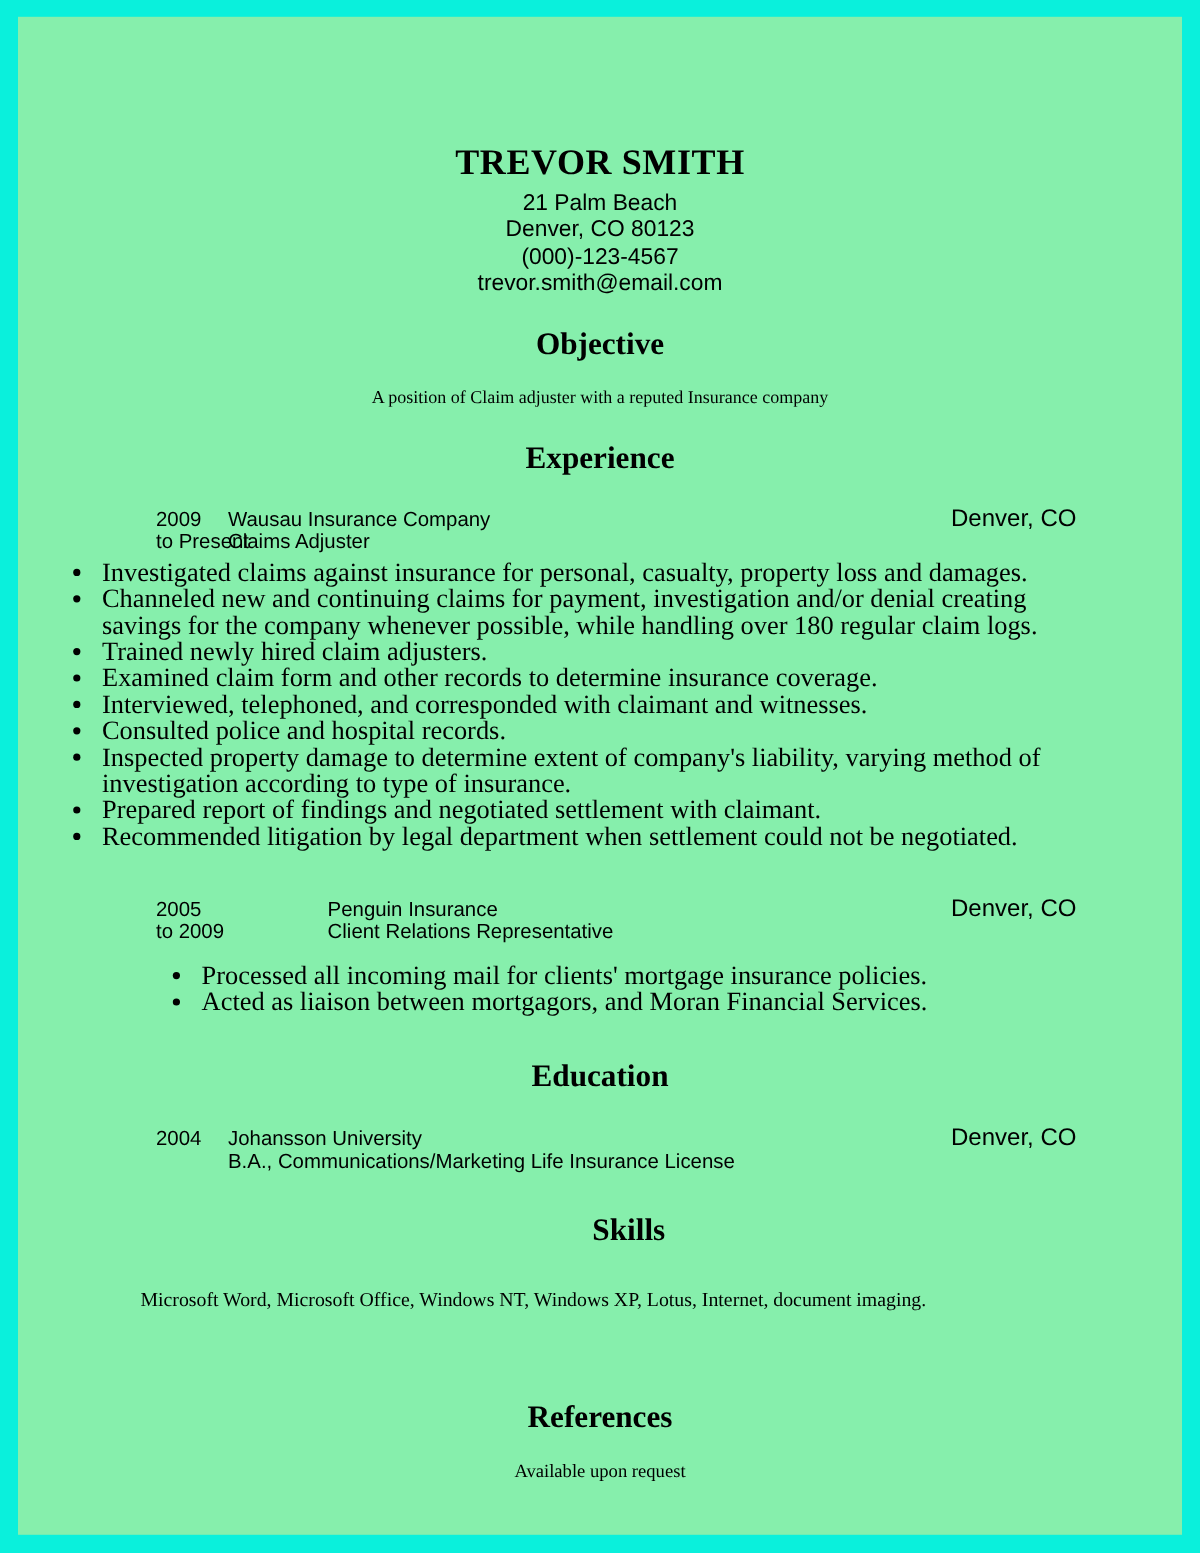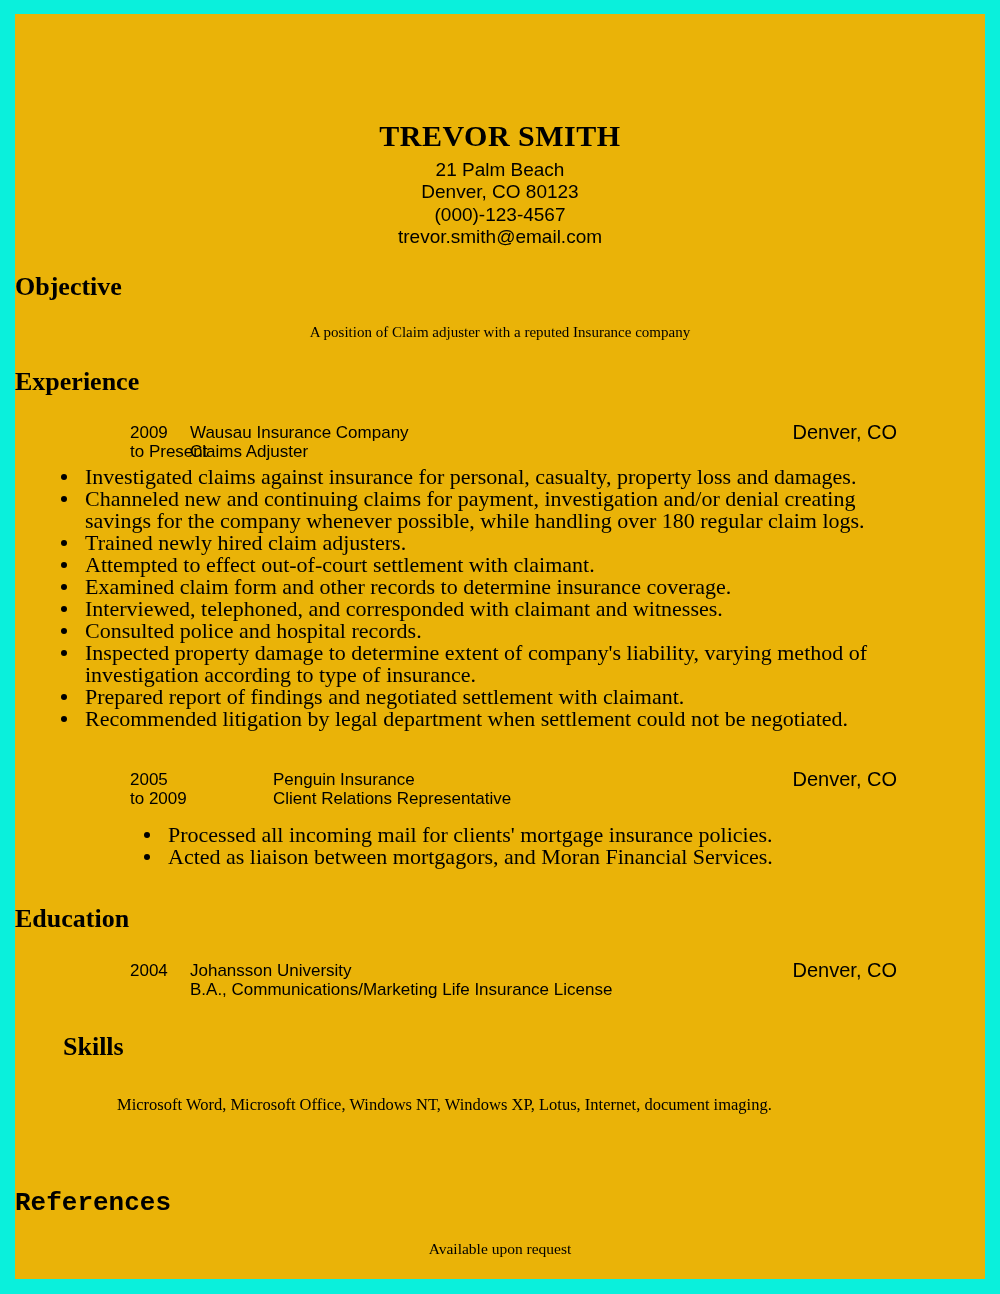--- a/index.html
+++ b/index.html
@@ -12,21 +12,21 @@
     background: #0AF0DC;
     font-family: "Liberation Serif", serif;
     overflow: hidden;
   }
   #page {
     position: absolute;
     left: 15px;
     top: 14px;
     width: 970px;
     height: 1265px;
-    background: #eab308;
+    background: #86efac;
     box-sizing: border-box;
   }
   .inner {
     position: relative;
     width: 100%;
     height: 100%;
     padding: 0;
   }
 
   
@@ -46,41 +46,42 @@
     font-size: 19px;
     line-height: 22.5px;
     color: #000;
   }
   .contact-block {
     margin-top: 7px;
   }
 
   
   .section-heading {
+    text-align: center;
     font-family: "Liberation Serif", serif;
     font-weight: bold;
     font-size: 26px;
     color: #000;
   }
 
   
   .objective-heading { margin-top: 23px; }
   .objective-text {
     text-align: center;
     font-family: "Liberation Serif", serif;
     font-size: 15px;
     margin-top: 22px;
     color: #000;
   }
 
   
   .experience-heading { margin-top: 26px; }
   .education-heading  { margin-top: 36px; }
   .skills-heading     { margin-top: 33px; padding-left: 48px; }
-  .references-heading { margin-top: 72px; font-family: Liberation Mono, monospace; }
+  .references-heading { margin-top: 72px; }
 
   .entry {
     position: relative;
     padding-left: 115px;
     padding-right: 88px;
     box-sizing: border-box;
   }
   .entry-exp1 { margin-top: 26px; padding-left: 32px; }
   .entry-exp2 { margin-top: 40px; }
   .entry-edu  { margin-top: 27px; padding-left: 32px; }
@@ -196,21 +197,20 @@
       </div>
       <div class="entry-location-wrap">Denver, CO</div>
       <div class="entry-body">
         <div class="entry-org">Wausau Insurance Company</div>
         <div class="entry-role">Claims Adjuster</div>
       </div>
       <ul class="bullets">
         <li>Investigated claims against insurance for personal, casualty, property loss and damages.</li>
         <li>Channeled new and continuing claims for payment, investigation and/or denial creating savings for the company whenever possible, while handling over 180 regular claim logs.</li>
         <li>Trained newly hired claim adjusters.</li>
-        <li>Attempted to effect out-of-court settlement with claimant.</li>
         <li>Examined claim form and other records to determine insurance coverage.</li>
         <li>Interviewed, telephoned, and corresponded with claimant and witnesses.</li>
         <li>Consulted police and hospital records.</li>
         <li>Inspected property damage to determine extent of company's liability, varying method of investigation according to type of insurance.</li>
         <li>Prepared report of findings and negotiated settlement with claimant.</li>
         <li>Recommended litigation by legal department when settlement could not be negotiated.</li>
       </ul>
     </div>
 
     <div class="entry entry-exp2">

